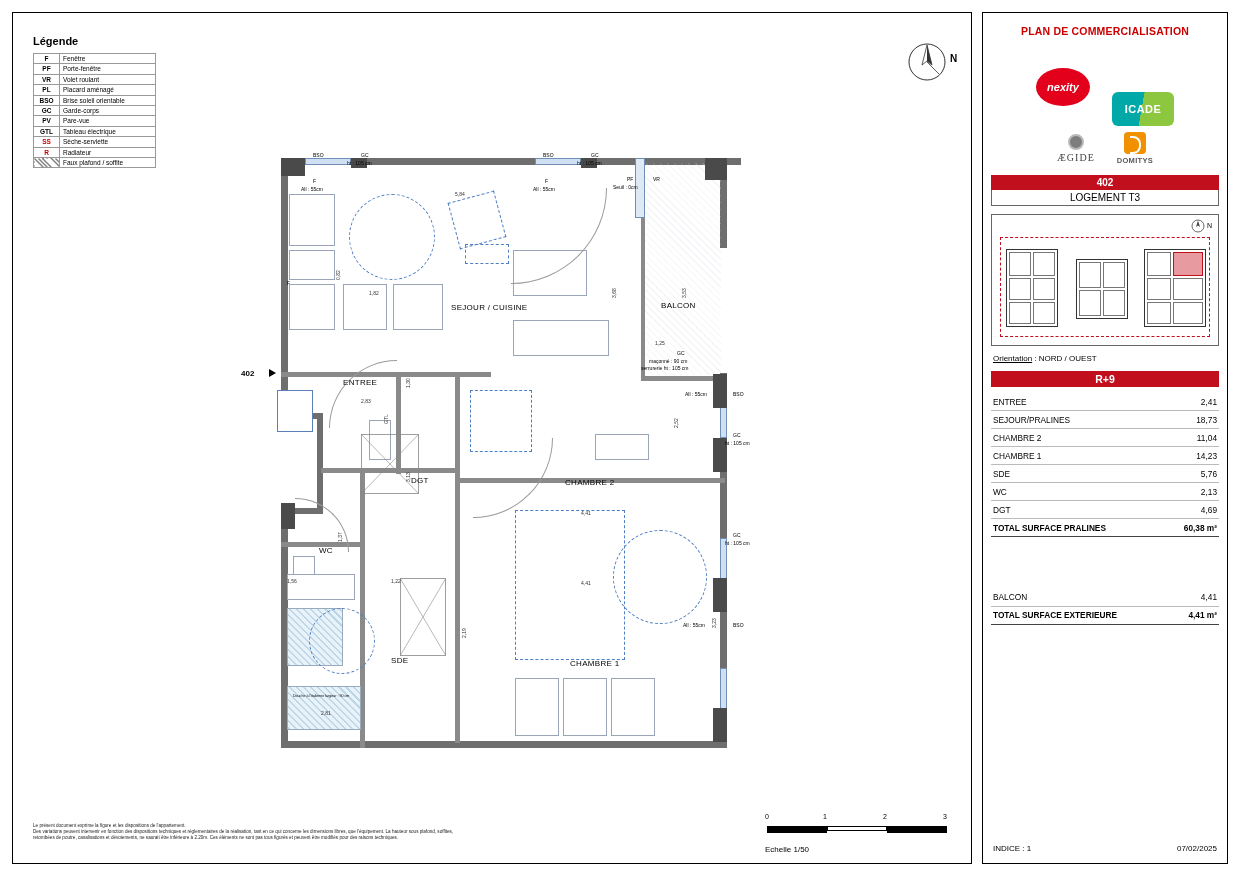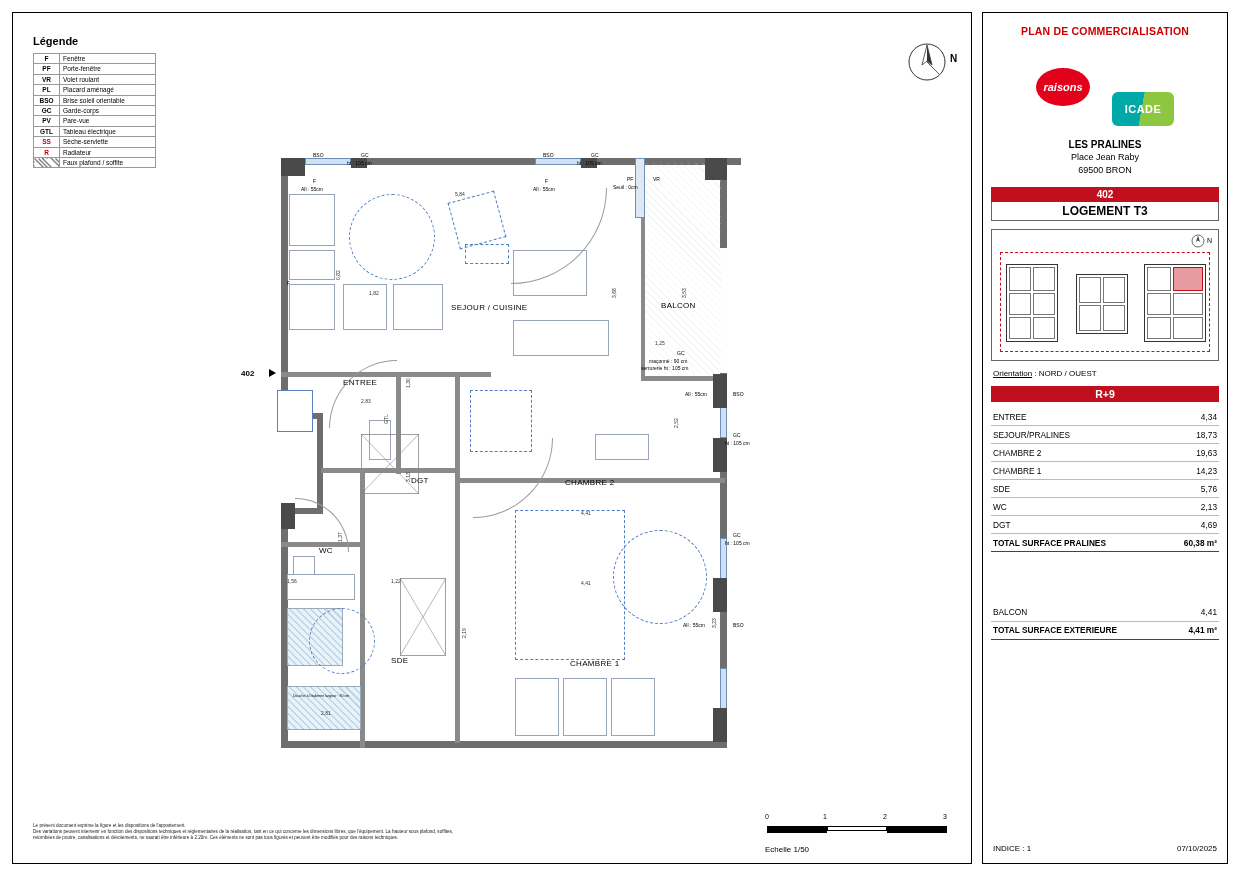--- a/index.html
+++ b/index.html
@@ -226,23 +226,22 @@
 
   .redbar {
     margin: 10px 8px 0 8px;
     background: #c10f1e; color: #fff;
     text-align: center; font-size: 10px; font-weight: bold;
     padding: 2px 0;
   }
   .subbar {
     margin: 0 8px;
     border: 1px solid #666; border-top: none;
-    text-align: center; font-size: 12px; padding: 2px 0;
+    text-align: center; font-size: 10px; padding: 2px 0;
     color: #000;
-    font-weight: bold;
   }
 
   
   .keyplan {
     margin: 8px 8px 0 8px;
     border: 1px solid #666;
     height: 132px; position: relative; background: #fff;
     padding: 4px;
   }
   .kp-compass { position: absolute; right: 6px; top: 4px; font-size: 7px; }
@@ -543,30 +542,35 @@
       <div>retombées de poutre, canalisations et dévoiements, ne saurait être inférieure à 2.20m. Ces éléments ne sont pas tous figurés et peuvent être modifiés pour des raisons techniques.</div>
     </div>
   </div>
 
   <div class="panel-right">
 
     <div class="rp-title">PLAN DE COMMERCIALISATION</div>
 
     <div class="logos">
       <div class="logo-row">
-        <div class="nexity">raisons</div>
+        <div class="nexity">nexity</div>
         <div class="icade">ICADE</div>
       </div>
-    </div>
-
-    <div class="addr">
-      <div class="l1">LES PRALINES</div>
-      <div>Place Jean Raby</div>
-      <div>69500 BRON</div>
-    </div>
+      <div class="logo-row">
+        <div class="aegide">
+          <div class="dot"></div>
+          <div class="txt">ÆGIDE</div>
+        </div>
+        <div class="domitys">
+          <div class="mark"></div>
+          <div class="txt">DOMITYS</div>
+        </div>
+      </div>
+    </div>
+
 
     <div class="redbar">402</div>
     <div class="subbar">LOGEMENT T3</div>
 
     <div class="keyplan">
       <div class="kp-compass">
         <svg width="14" height="14" viewBox="0 0 14 14" style="vertical-align:middle">
           <circle cx="7" cy="7" r="6" fill="#fff" stroke="#444" stroke-width="0.8"></circle>
           <polygon points="7,1.5 9,8 7,6.6 5,8" fill="#444"></polygon>
         </svg>
@@ -604,29 +608,29 @@
       <u>Orientation</u>
       <span>: NORD / OUEST</span>
     </div>
 
     <div class="levelbar">R+9</div>
 
     <table class="areas">
       <tbody>
           <tr>
         <td>ENTREE</td>
-        <td class="val">4,34</td>
+        <td class="val">2,41</td>
       </tr>
       <tr>
         <td>SEJOUR/PRALINES</td>
         <td class="val">18,73</td>
       </tr>
       <tr>
         <td>CHAMBRE 2</td>
-        <td class="val">19,63</td>
+        <td class="val">11,04</td>
       </tr>
       <tr>
         <td>CHAMBRE 1</td>
         <td class="val">14,23</td>
       </tr>
       <tr>
         <td>SDE</td>
         <td class="val">5,76</td>
       </tr>
       <tr>
@@ -651,16 +655,16 @@
       </tr>
       <tr class="total">
         <td>TOTAL SURFACE EXTERIEURE</td>
         <td class="val">4,41 m²</td>
       </tr>
     </tbody>
       </table>
 
     <div class="footer-right">
       <span>INDICE : 1</span>
-      <span>07/10/2025</span>
+      <span>07/02/2025</span>
     </div>
   </div>
 </div>
 
 </body></html>

